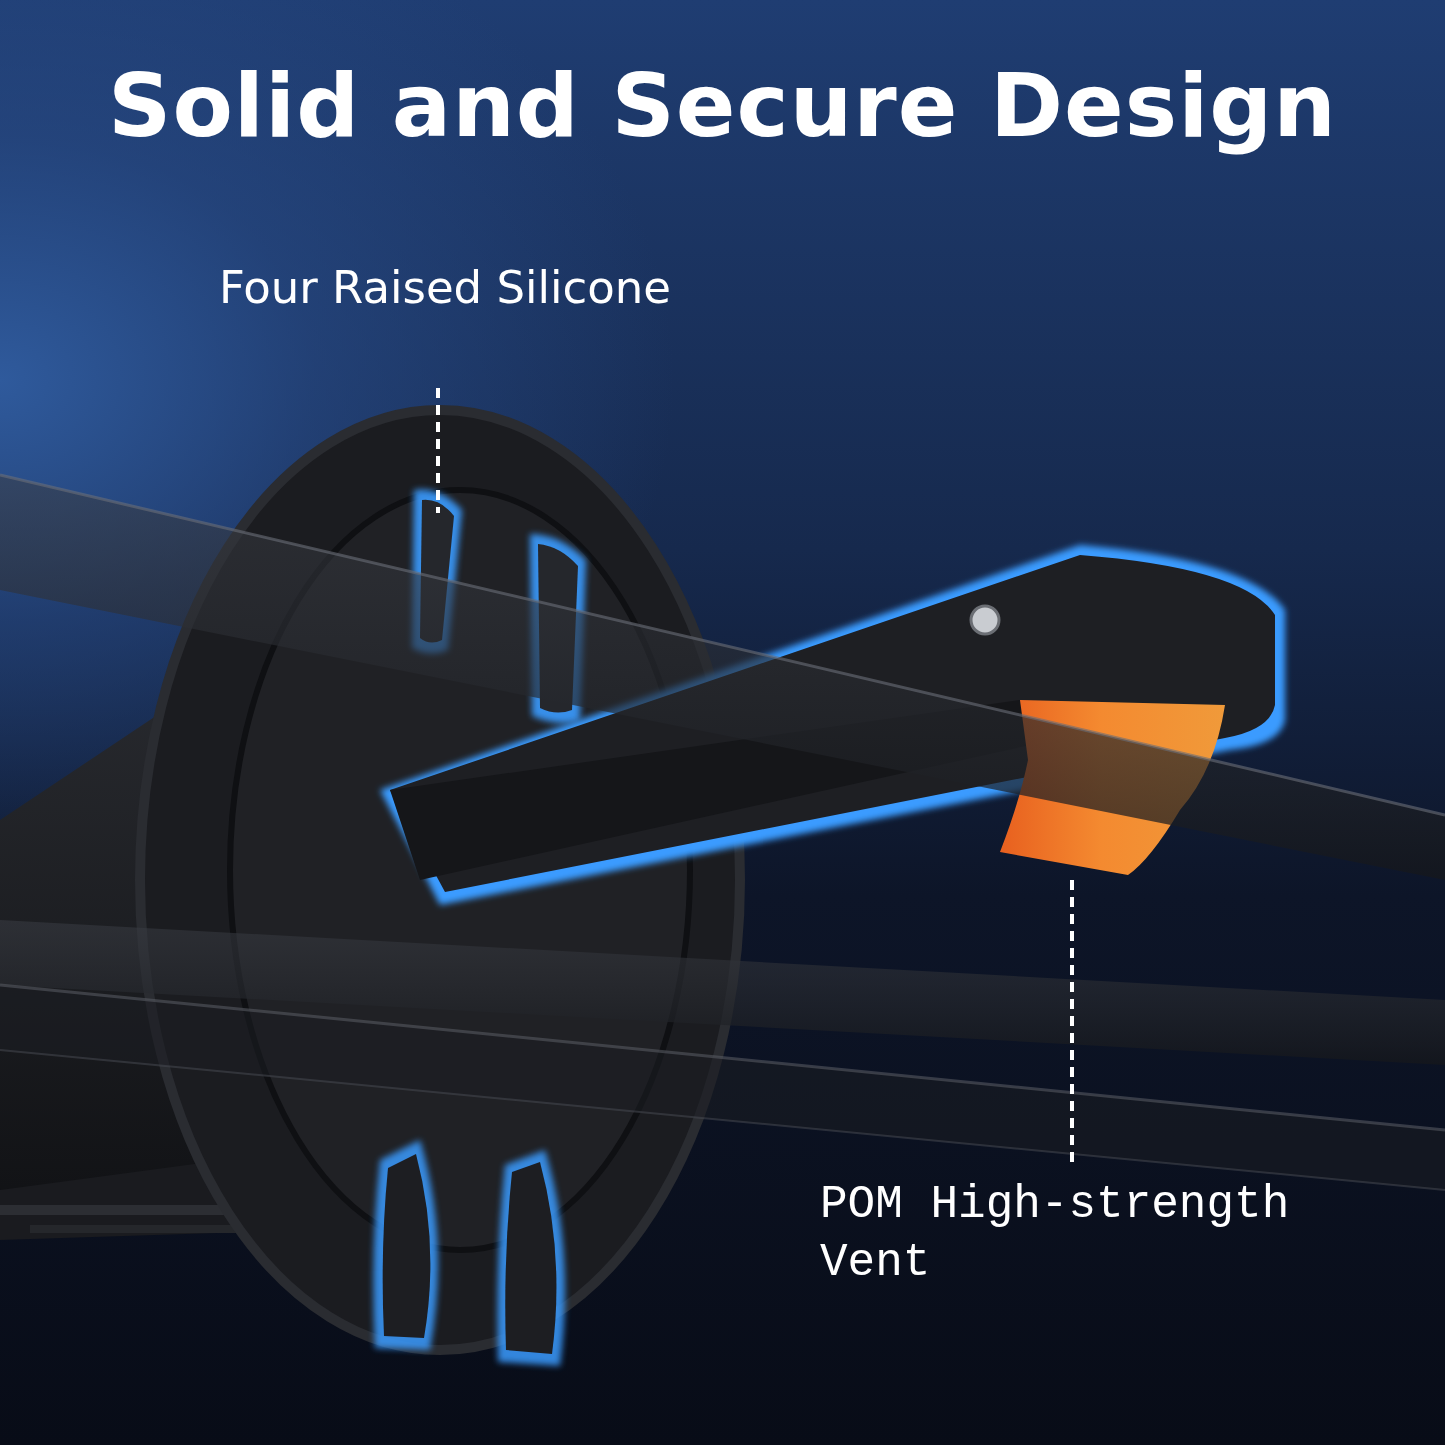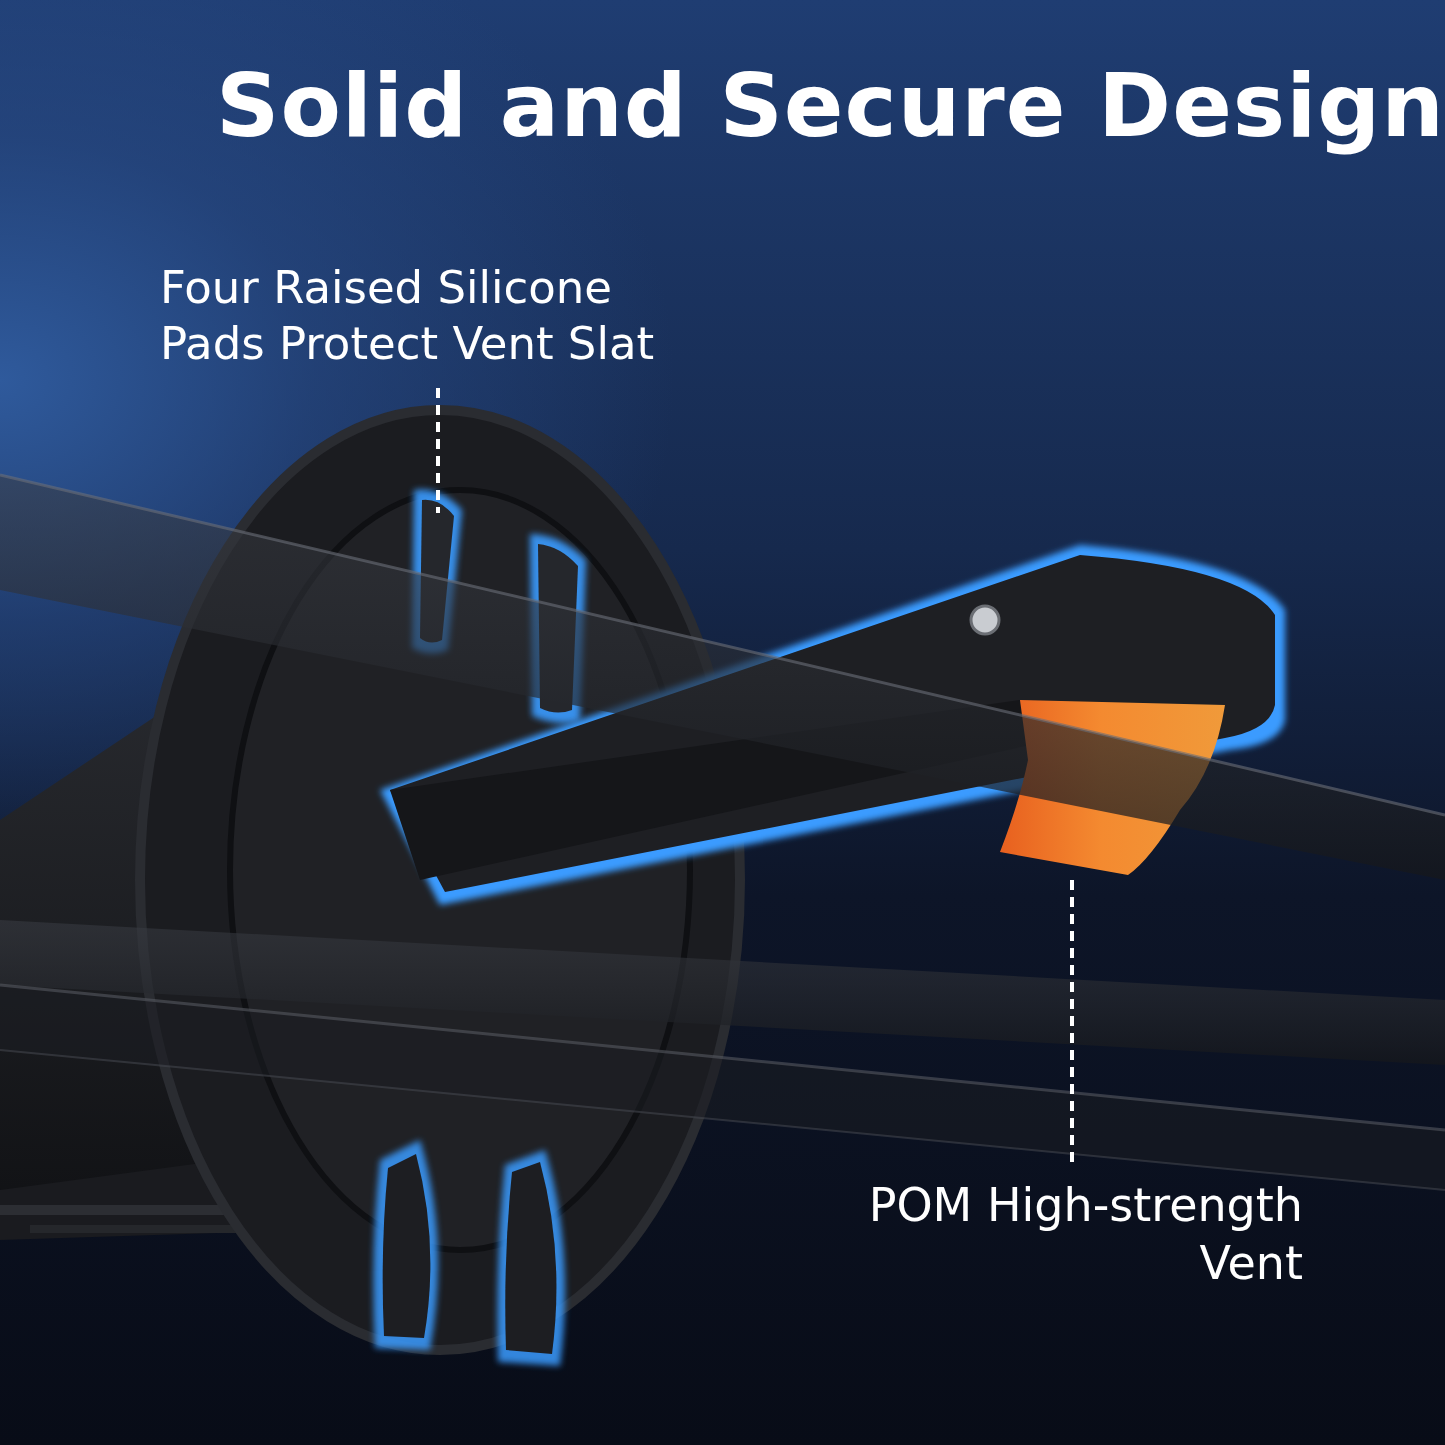--- a/index.html
+++ b/index.html
@@ -5,30 +5,30 @@
     html, body { margin:0; padding:0; }
     body { width:1445px; height:1445px; overflow:hidden; background:#0a0f1c; }
     .stage {
       position:relative; width:1445px; height:1445px; overflow:hidden;
       background:
         radial-gradient(ellipse 900px 700px at 0px 380px, #2f5a9c 0%, rgba(40,75,135,0.6) 35%, rgba(20,35,70,0) 75%),
         linear-gradient(180deg, #1f3d72 0%, #16294d 38%, #0d1528 62%, #080c17 100%);
       font-family:"DejaVu Sans","Liberation Sans",sans-serif; color:#fff;
     }
     .title {
-      position:absolute; left:0; right:0; top:56px; text-align:right;
+      position:absolute; left:0; right:0; top:56px; text-align:center;
       font-size:88px; font-weight:bold; letter-spacing:1px; line-height:100px;
     }
     .callout-top {
-      position:absolute; left:160px; width:570px; top:260px; text-align:left;
+      position:absolute; left:160px; width:570px; top:260px; text-align:center;
       font-size:45px; line-height:56px;
     }
     .callout-bottom {
-      position:absolute; left:788px; width:515px; top:1176px; text-align:right;
-      font-size:46px; line-height:58px;
+      position:absolute; left:820px; width:515px; top:1176px; text-align:left;
+      font-size:46px; line-height:58px;font-family:Liberation Mono, monospace;
     }
     .dash { position:absolute; width:4px;
       background:repeating-linear-gradient(180deg,#ffffff 0 10px, transparent 10px 17px); }
     svg.art { position:absolute; left:0; top:0; }
   </style>
 </head>
 <body>
 
 <div class="stage">
 
@@ -98,21 +98,20 @@
       <path d="M0 985 L1445 1130 L1445 1190 L0 1050 Z" fill="#1b1d22" opacity="0.55"></path>
       <path d="M0 985 L1445 1130" stroke="#5b5e66" stroke-width="3" opacity="0.55"></path>
       <path d="M0 1050 L1445 1190" stroke="#4a4d55" stroke-width="2" opacity="0.5"></path>
     </g>
   </svg>
 
   <div class="title">Solid and Secure Design</div>
 
   <div class="callout-top">
     <div>Four Raised Silicone</div>
-    <div>Pads Protect Vent Slat</div>
   </div>
   <div class="dash" style="left:436px; top:388px; height:125px;"></div>
 
   <div class="dash" style="left:1070px; top:880px; height:285px;"></div>
   <div class="callout-bottom">
     <div>POM High-strength</div>
     <div>Vent</div>
   </div>
 </div>
 

